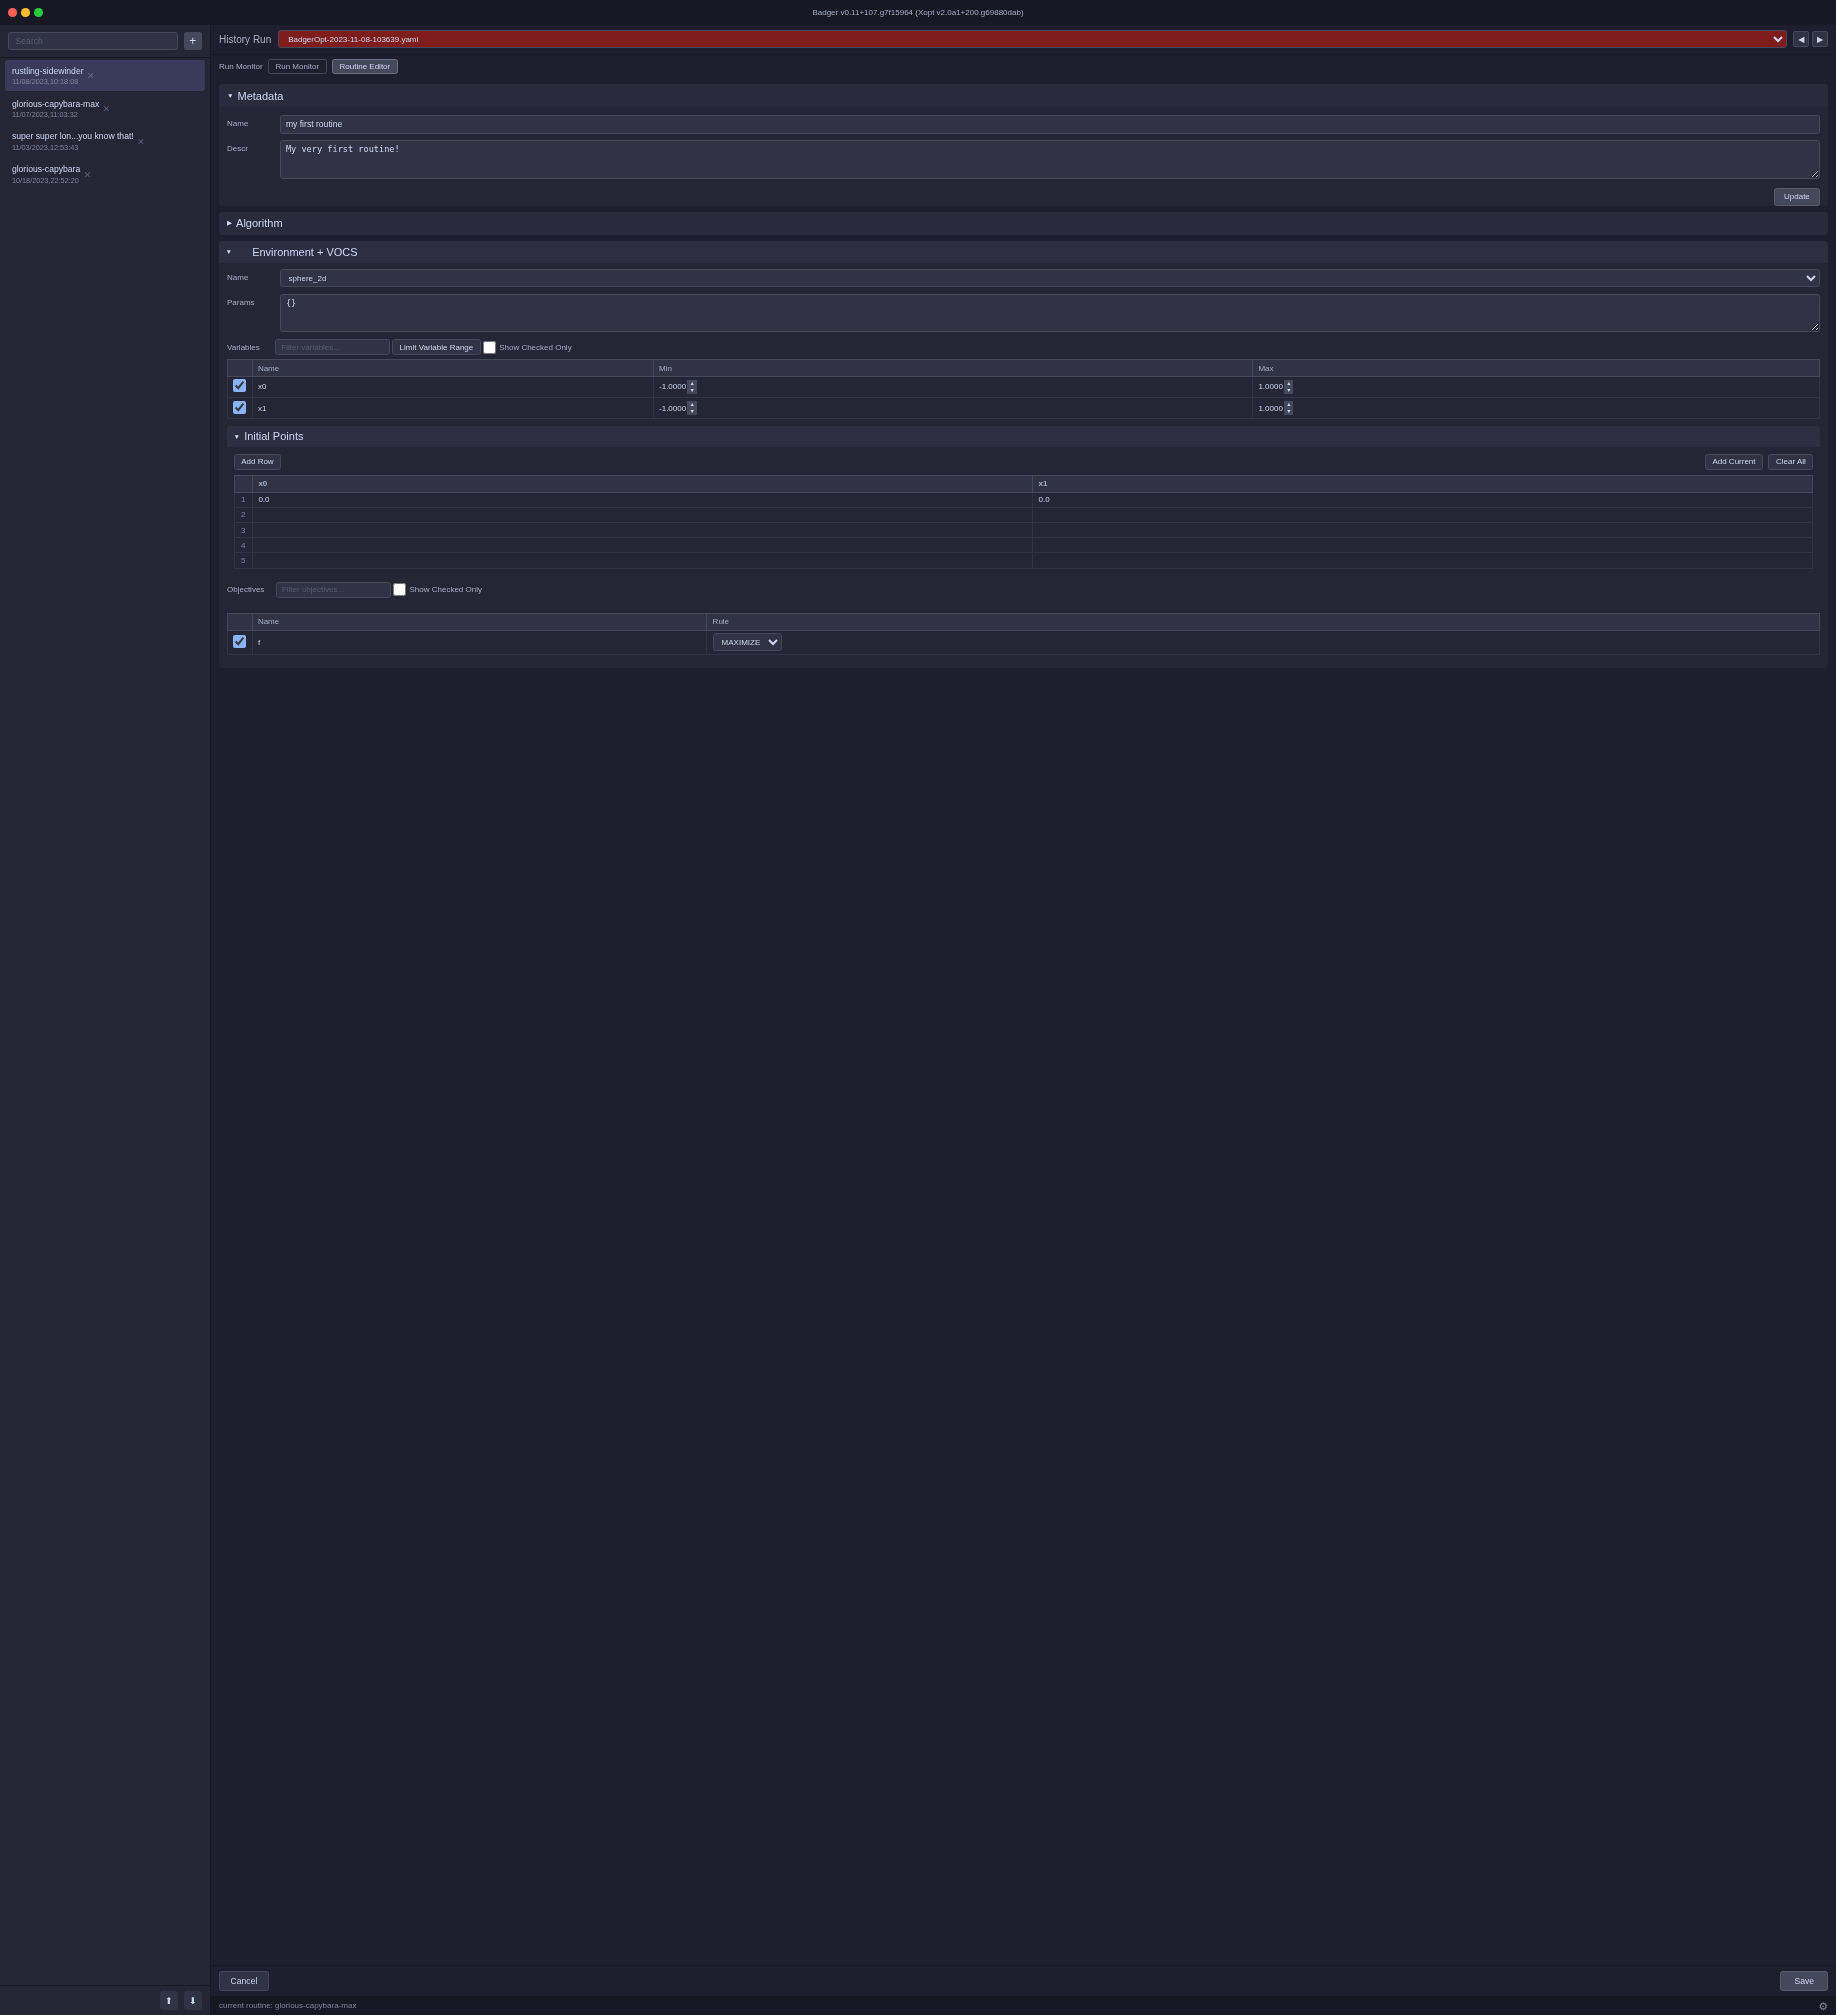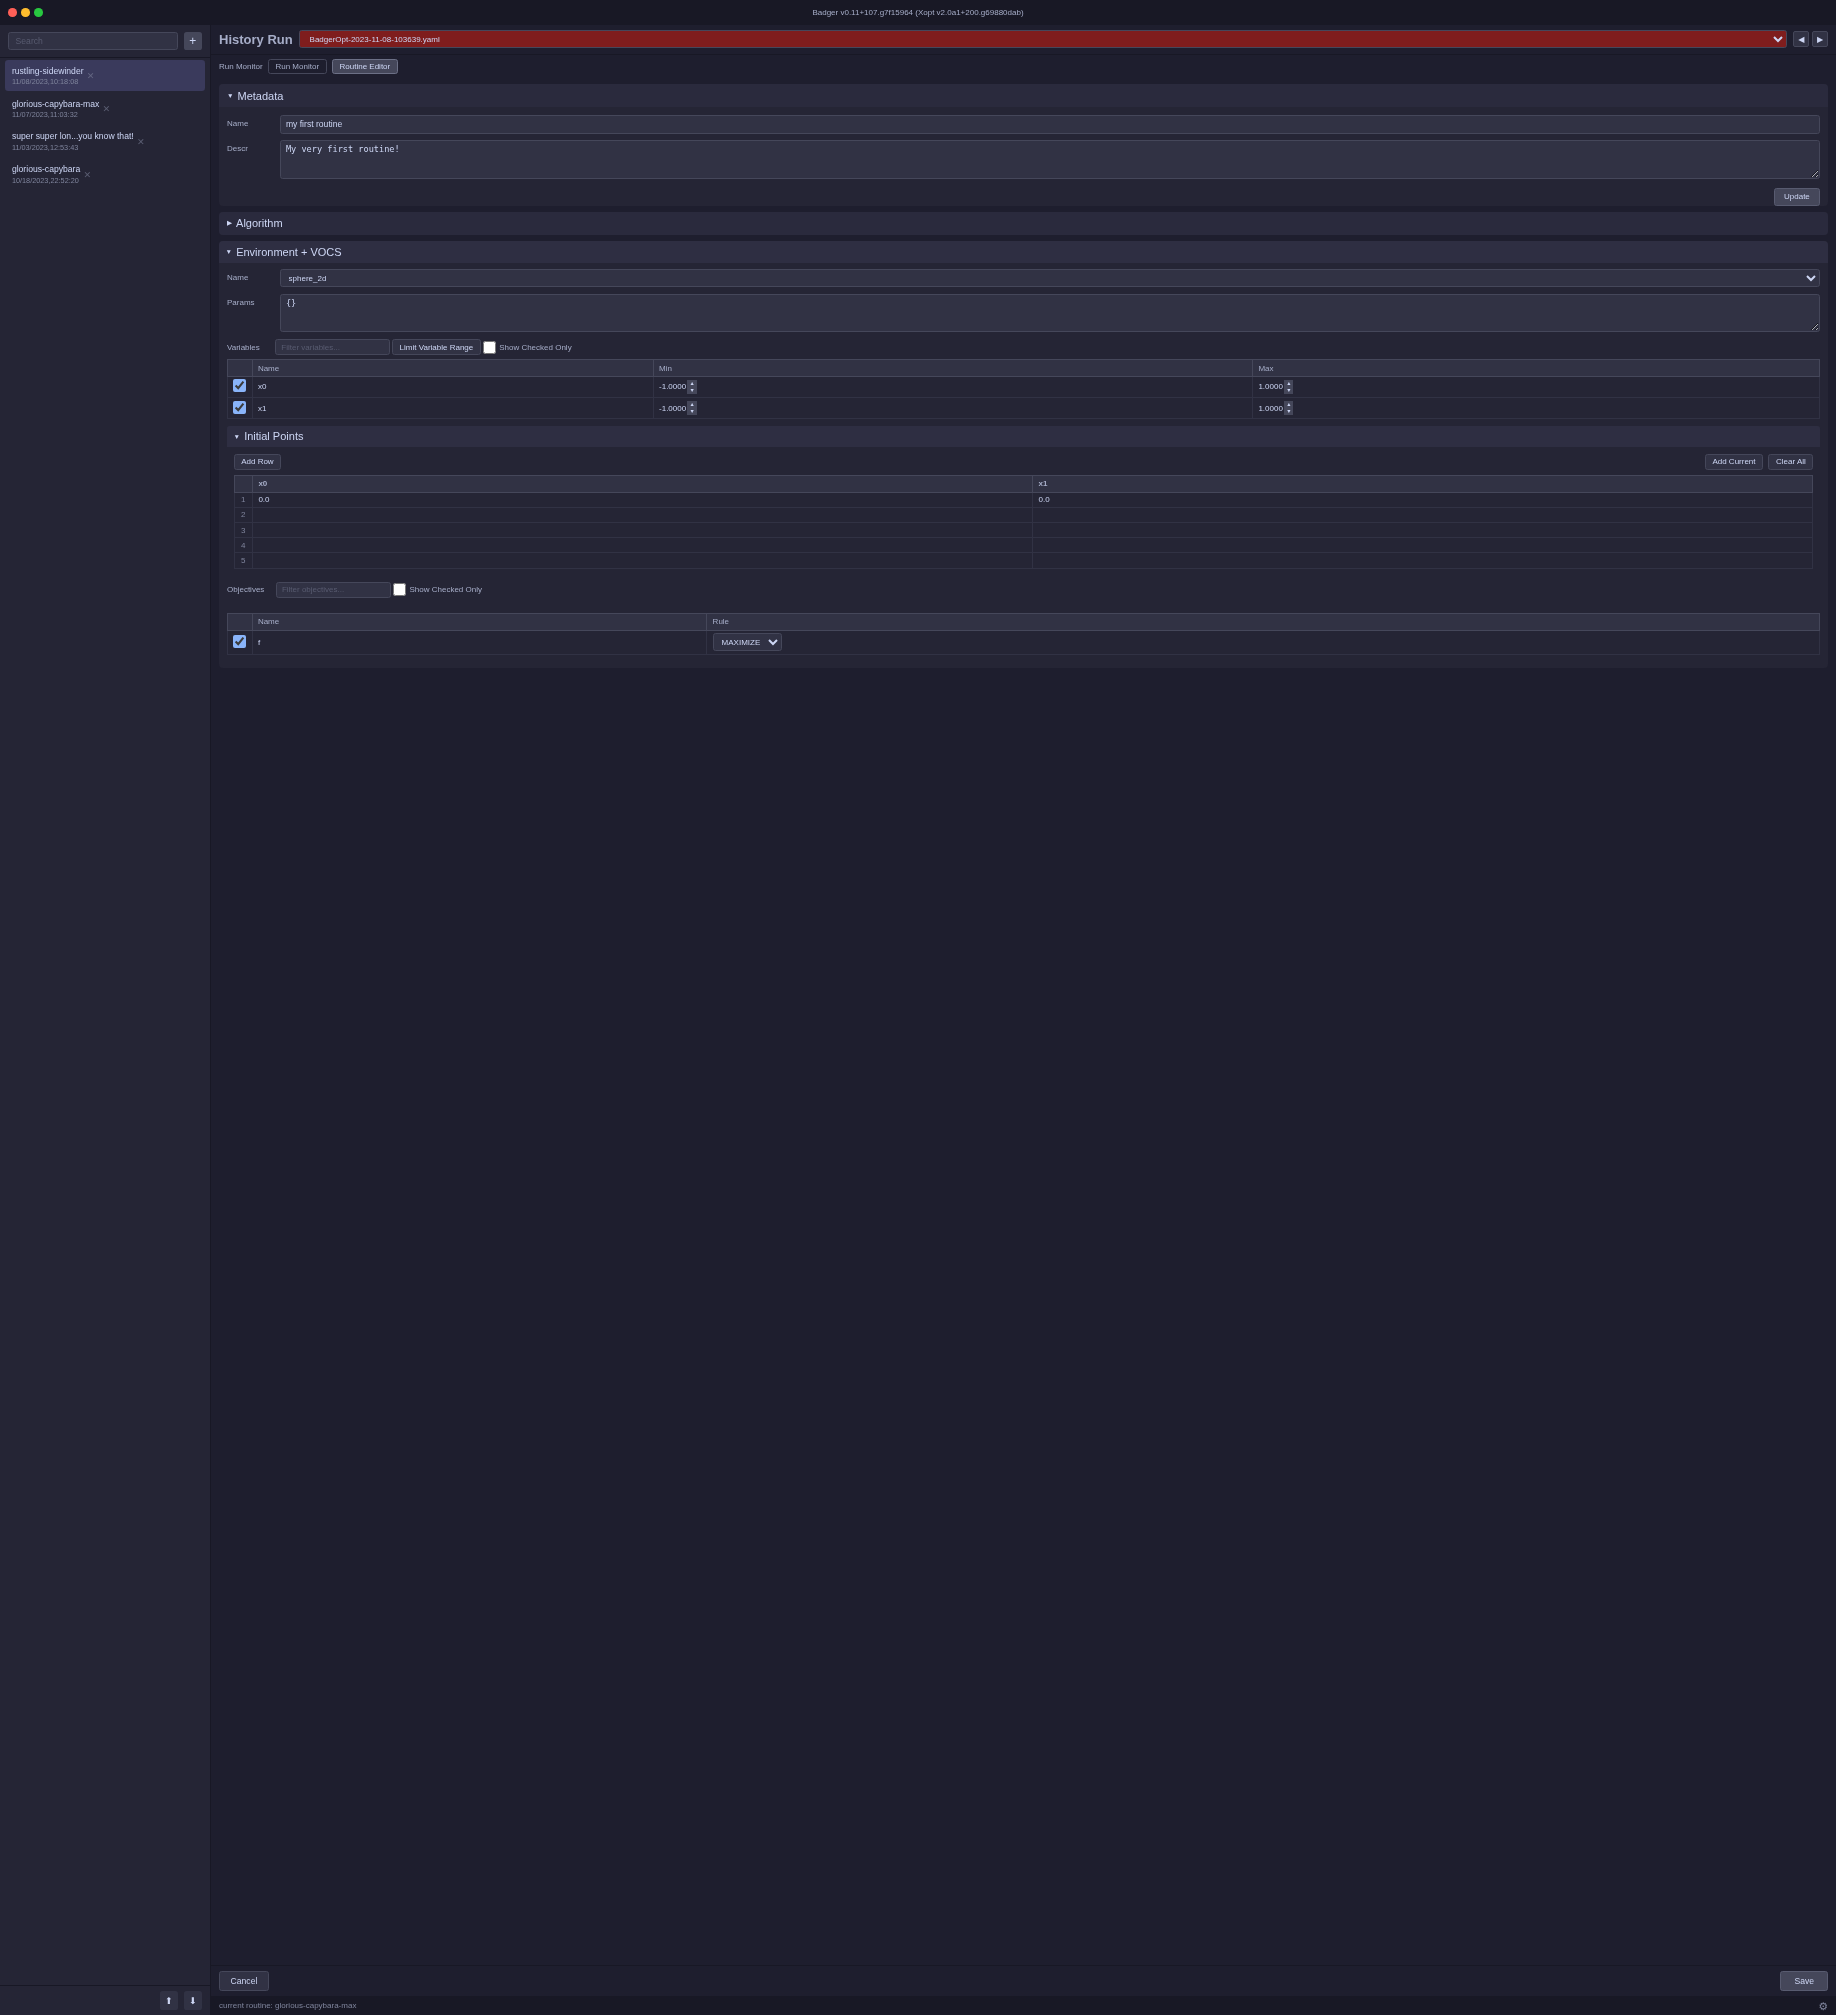--- a/index.html
+++ b/index.html
@@ -140,23 +140,22 @@
     #top-bar {
       display: flex;
       align-items: center;
       gap: 6.6px;
       padding: 5.3px 8px;
       border-bottom: 0.7px solid #181825;
       flex-shrink: 0;
     }
     #history-run-label {
       color: #a6adc8;
-      font-size: 13px;
+      font-size: 10px;
       white-space: nowrap;
-      font-weight: bold;
     }
     #history-run-select {
       flex: 1;
       background: #7f1d1d;
       border: 0.7px solid #45475a;
       border-radius: 2.6px;
       color: #cdd6f4;
       padding: 2.6px 5.3px;
       font-size: 8px;
       outline: none;
@@ -264,21 +263,21 @@
       float: right;
       margin-top: 2.6px;
     }
     
     .chevron { font-size: 6.6px; }
     
     .env-section { background: #252535; border-radius: 4px; margin-bottom: 6.6px; }
     .env-header {
       display: flex;
       align-items: center;
-      gap: 4px;
+      gap: 20px;
       padding: 4.6px 6.6px;
       background: #2e2e42;
       cursor: pointer;
       border-radius: 4px 4px 0 0;
     }
     .env-body { padding: 6.6px 8px; }
     .filter-input {
       background: #313244;
       border: 0.7px solid #45475a;
       border-radius: 2.6px;

